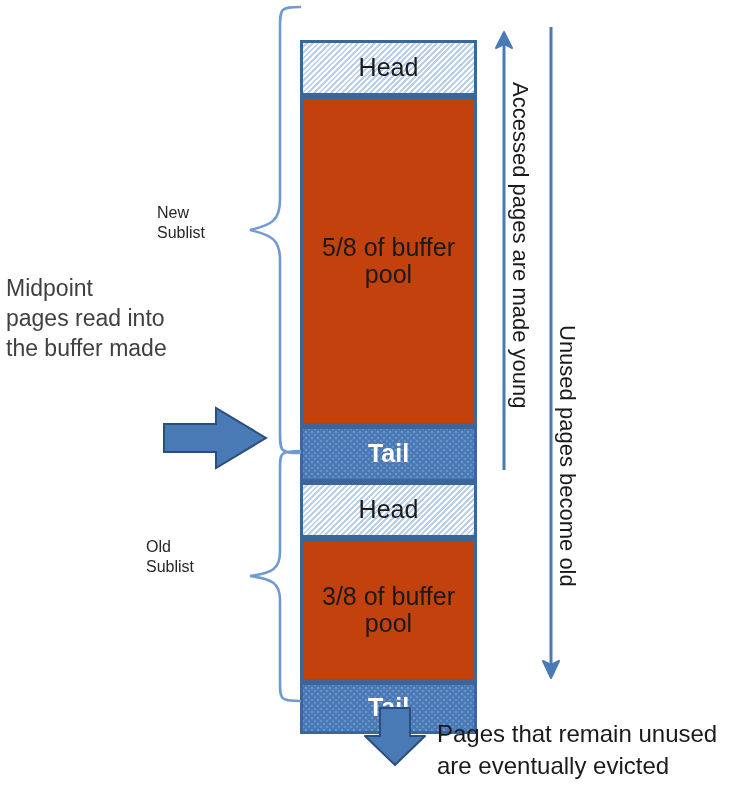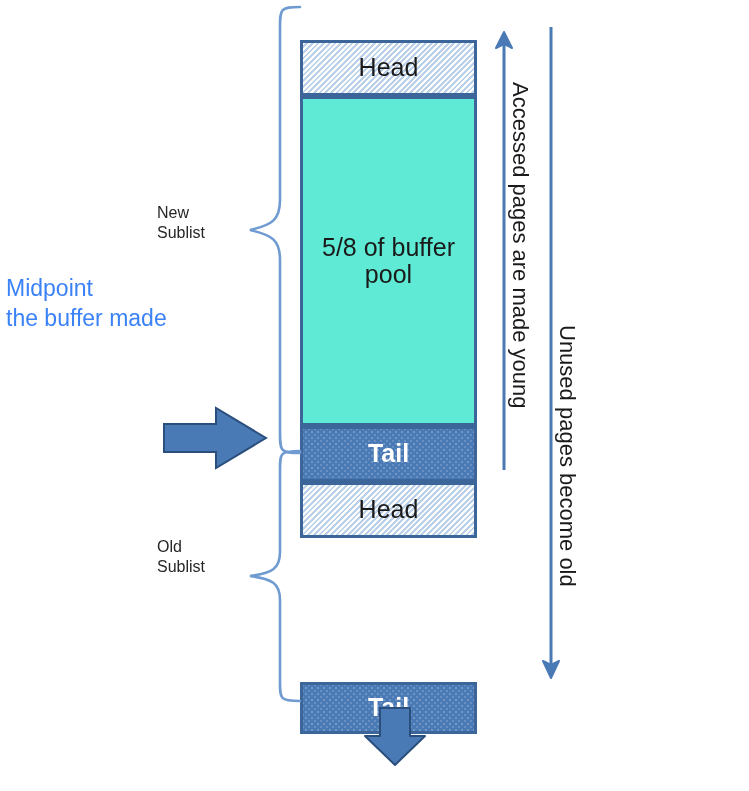--- a/index.html
+++ b/index.html
@@ -57,21 +57,21 @@
     background-color: #4a7ab5;
     background-image:
       radial-gradient(rgba(255,255,255,0.22) 1px, transparent 1px),
       radial-gradient(rgba(255,255,255,0.16) 1px, transparent 1px);
     background-size: 6px 6px, 6px 6px;
     background-position: 0 0, 3px 3px;
     color: #ffffff;
     font-weight: bold;
   }
   .seg-body {
-    background: #5eead4;
+    background: #c2410c;
     color: #1a1a1a;
   }
   .seg-body .seg-text {
     padding: 0 12px;
   }
 
   .s-head-new   { top: 0px;   height: 56px; }
   .s-body-new   { top: 56px;  height: 330px; }
   .s-tail-new   { top: 386px; height: 56px; }
   .s-head-old   { top: 442px; height: 56px; }
@@ -85,31 +85,31 @@
 
   
   .sublist-label {
     position: absolute;
     font-size: 16px;
     line-height: 1.22;
     color: #262626;
     text-align: left;
   }
   #label-new-sublist { left: 157px; top: 203px; width: 95px; }
-  #label-old-sublist { left: 157px; top: 537px; width: 95px; }
+  #label-old-sublist { left: 146px; top: 537px; width: 95px; }
 
   
   #midpoint-text {
     position: absolute;
     left: 6px;
     top: 274px;
     width: 200px;
     font-size: 23px;
     line-height: 1.30;
-    color: #3b82f6;
+    color: #404040;
   }
 
   
   .arrow-svg { position: absolute; }
 
   
   .vcaption {
     position: absolute;
     font-size: 22px;
     color: #1a1a1a;
@@ -158,20 +158,23 @@
     </div>
 
     <div class="seg seg-tail s-tail-new">
       <span class="seg-text">Tail</span>
     </div>
 
     <div class="seg seg-head s-head-old">
       <span class="seg-text">Head</span>
     </div>
 
+    <div class="seg seg-body s-body-old">
+      <span class="seg-text">3/8 of buffer pool</span>
+    </div>
 
     <div class="seg seg-tail s-tail-old">
       <span class="seg-text">Tail</span>
     </div>
   </div>
 
   <svg class="brace" style="left:246px; top:4px;" width="56" height="452">
     <path d="M 54 3
              C 34 3, 34 5, 34 24
              L 34 196
@@ -196,20 +199,21 @@
     <div>Sublist</div>
   </div>
 
   <div class="sublist-label" id="label-old-sublist">
     <div>Old</div>
     <div>Sublist</div>
   </div>
 
   <div id="midpoint-text">
     <div>Midpoint</div>
+    <div>pages read into</div>
     <div>the buffer made</div>
   </div>
 
   <svg class="arrow-svg" style="left:162px; top:404px;" width="108" height="68">
     <path d="M 2 20 L 54 20 L 54 4 L 104 34 L 54 64 L 54 48 L 2 48 Z" fill="#4a7ab5" stroke="#2e5party" stroke-width="0"></path>
     <path d="M 2 20 L 54 20 L 54 4 L 104 34 L 54 64 L 54 48 L 2 48 Z" fill="none" stroke="#2d5party" stroke-width="0"></path>
     <path d="M 2 20 L 54 20 L 54 4 L 104 34 L 54 64 L 54 48 L 2 48 Z" fill="none" stroke="#2b4f7d" stroke-width="2"></path>
   </svg>
 
   <svg class="arrow-svg" style="left:492px; top:30px;" width="24" height="442">
@@ -223,15 +227,19 @@
   </svg>
 
   <div class="vcaption" id="caption-young">Accessed pages are made young</div>
 
   <div class="vcaption" id="caption-old">Unused pages become old</div>
 
   <svg class="arrow-svg" style="left:362px; top:706px;" width="66" height="62">
     <path d="M 18 2 L 48 2 L 48 30 L 63 30 L 33 59 L 3 30 L 18 30 Z" fill="#4a7ab5" stroke="#2b4f7d" stroke-width="2" stroke-linejoin="round"></path>
   </svg>
 
+  <div id="bottom-caption">
+    <div>Pages that remain unused</div>
+    <div>are eventually evicted</div>
+  </div>
 
 
 </div>
 
 </body></html>

